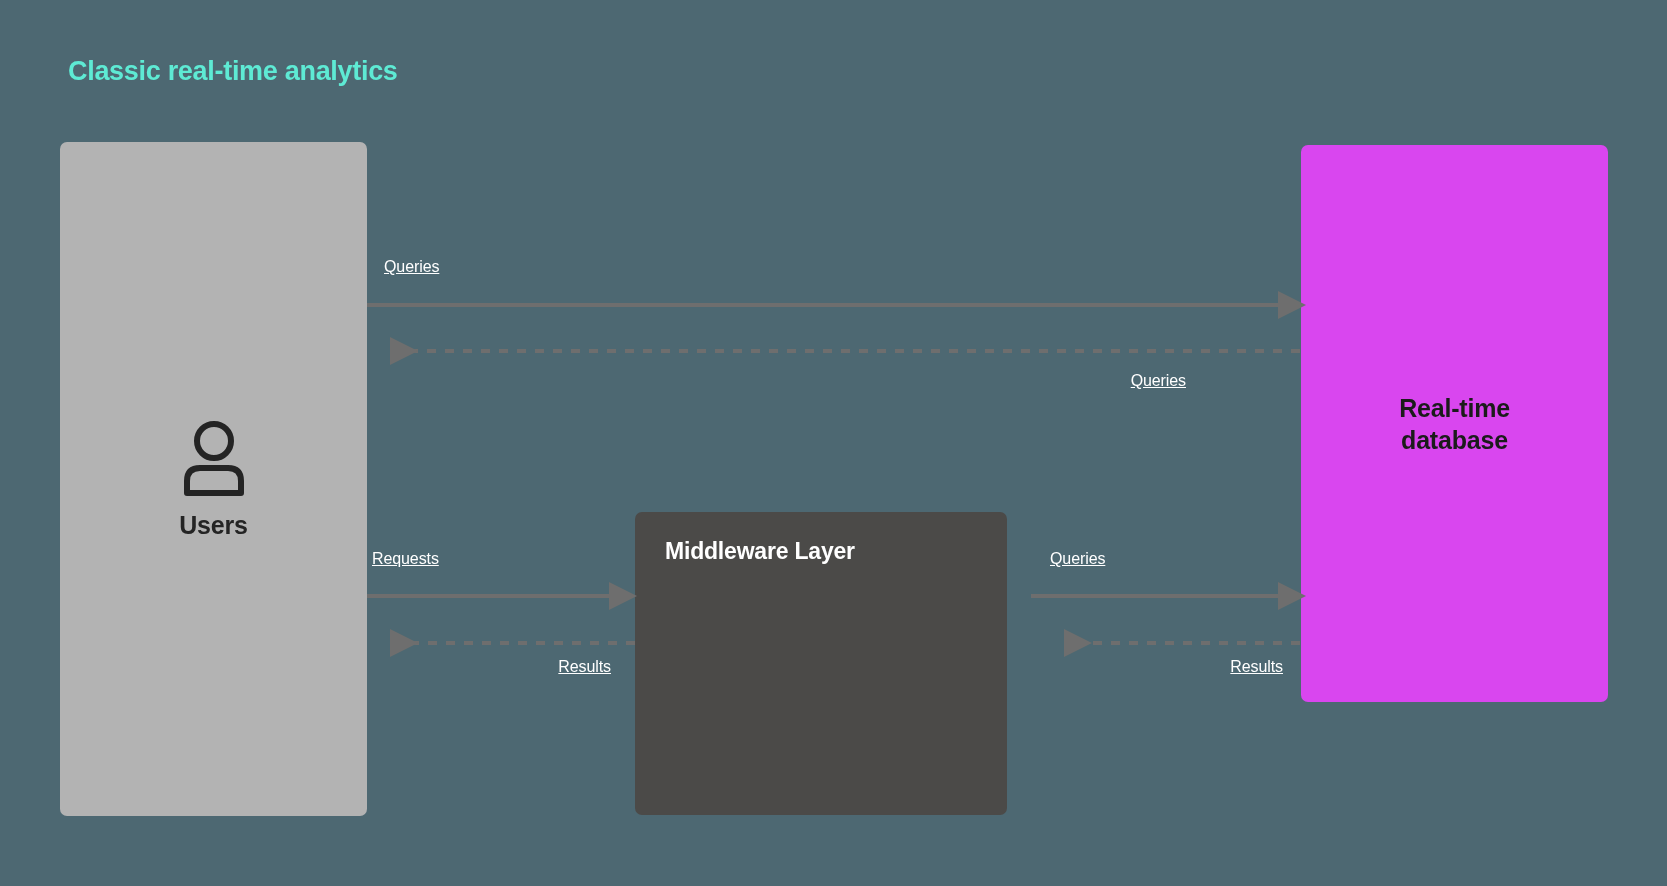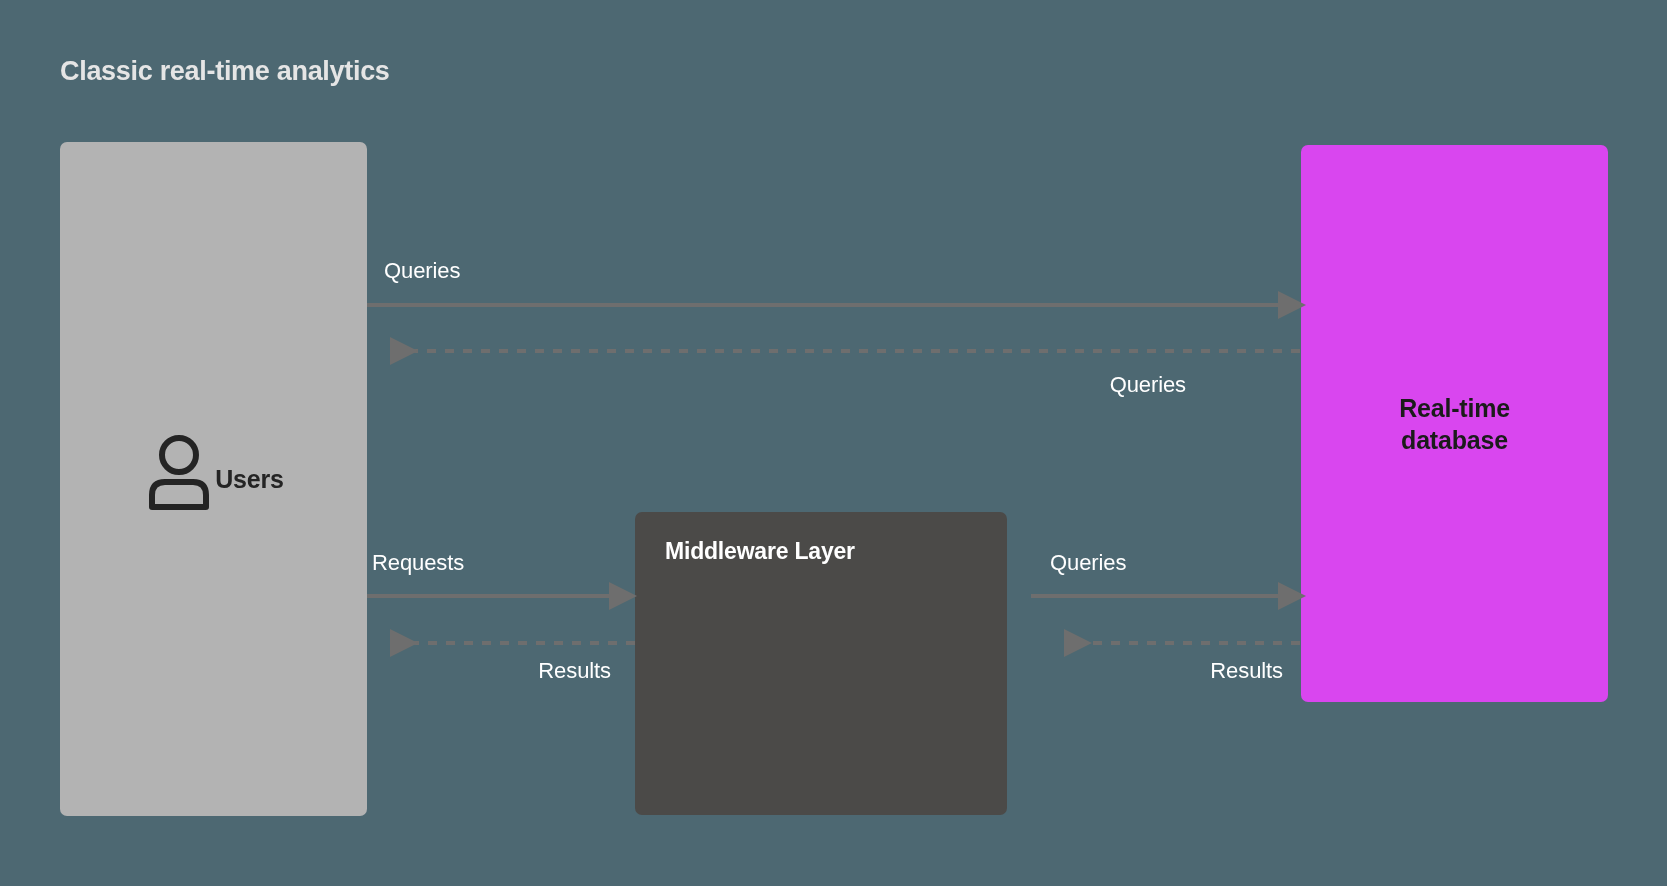--- a/index.html
+++ b/index.html
@@ -18,25 +18,25 @@
 
   #canvas {
     position: relative;
     width: 1667px;
     height: 886px;
   }
 
   
   .diagram-title {
     position: absolute;
-    left: 60px;
+    left: 68px;
     top: 56px;
     font-size: 27px;
     font-weight: bold;
-    color: #e5e5e5;
+    color: #5eead4;
     letter-spacing: -0.3px;
     white-space: nowrap;
   }
 
   
   .node-box {
     position: absolute;
     border-radius: 7px;
   }
 
@@ -65,21 +65,21 @@
   }
 
   
   .users-content {
     position: absolute;
     left: 0;
     top: 0;
     width: 100%;
     height: 100%;
     display: flex;
-    flex-direction: row;
+    flex-direction: column;
     align-items: center;
     justify-content: center;
   }
 
   .user-icon {
     width: 72px;
     height: 80px;
     display: block;
     margin-bottom: 12px;
   }
@@ -127,24 +127,25 @@
     left: 0;
     top: 0;
     width: 1667px;
     height: 886px;
     pointer-events: none;
   }
 
   
   .flow-label {
     position: absolute;
-    font-size: 22px;
+    font-size: 16px;
     color: #ffffff;
     letter-spacing: -0.1px;
     white-space: nowrap;
+    text-decoration: underline;
   }
 
   #label-queries-top   { left: 384px;  top: 258px; }
   #label-insights      { left: 1186px; top: 372px; transform: translateX(-100%); }
   #label-requests      { left: 372px;  top: 550px; }
   #label-results-left  { left: 611px;  top: 658px; transform: translateX(-100%); }
   #label-queries-mid   { left: 1050px; top: 550px; }
   #label-results-right { left: 1283px; top: 658px; transform: translateX(-100%); }
 </style>
 </head>

